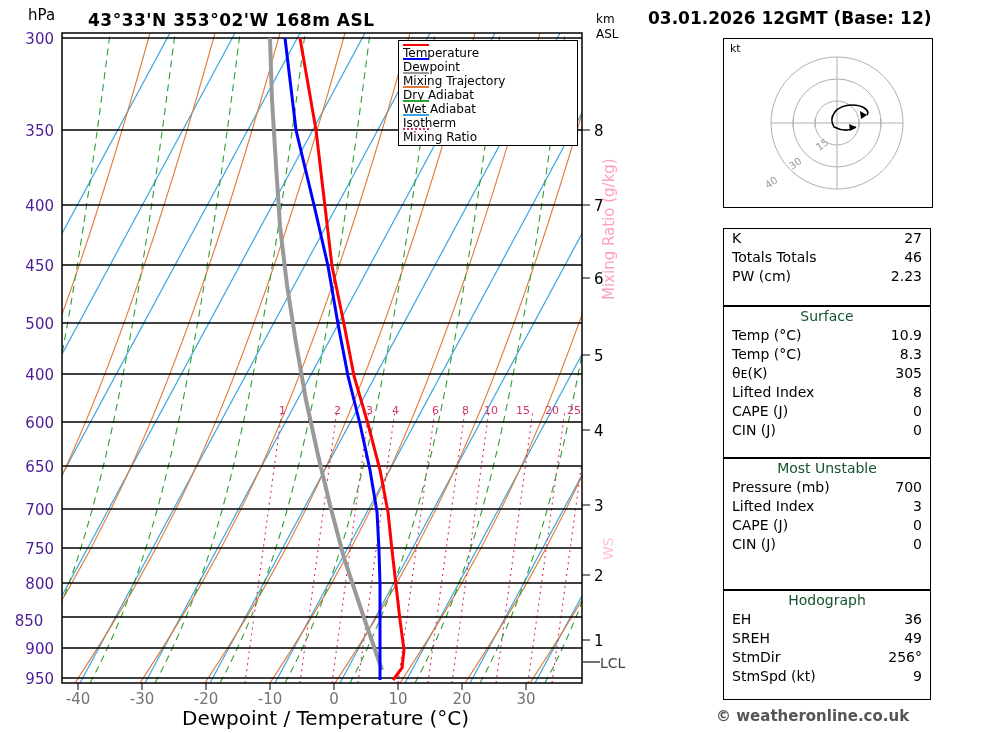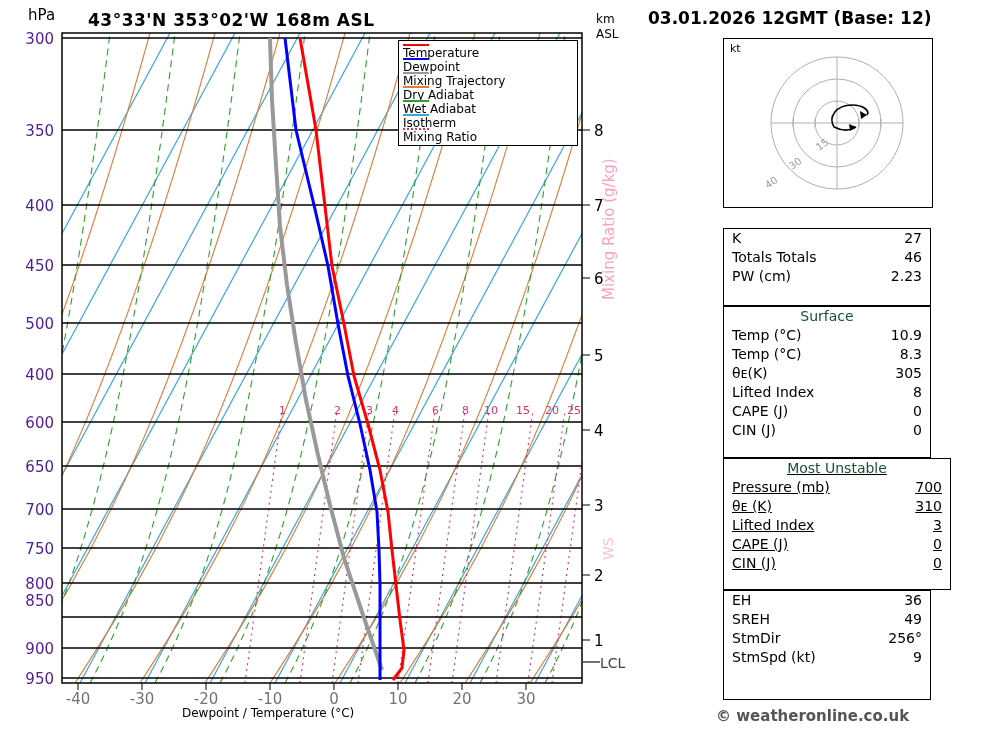--- a/index.html
+++ b/index.html
@@ -12,21 +12,21 @@
   }
   .abs{position:absolute;}
   
   #skewt-panel{left:0;top:0;width:640px;height:733px;}
   .ylab{font-size:15px;color:#4c1d95;text-align:right;width:50px;}
   .xlab{font-size:15px;color:#737373;text-align:center;width:40px;}
   .kmlab{font-size:15px;color:#000;text-align:left;width:40px;}
   #hpa-label{left:28px;top:6px;font-size:15px;text-align:center;}
   #title-main{left:88px;top:10px;font-size:17px;font-weight:bold;letter-spacing:0.5px;}
   #km-label{left:596px;top:12px;font-size:12px;line-height:15px;}
-  #xaxis-title{left:182px;top:706px;font-size:12px;}
+  #xaxis-title{left:182px;top:706px;font-size:20px;}
   
   #legend{left:398px;top:40px;width:180px;background:#fff;border:1px solid #000;padding:3px 4px;box-sizing:border-box;}
   .leg-row{display:flex;align-items:flex-start;height:14px;flex-direction:column;}
   .leg-swatch{width:26px;height:0;border-top-width:2px;border-top-style:solid;margin-right:6px;}
   .leg-text{font-size:12px;color:#000;white-space:nowrap;}
   
   #mixratio-label{
     left:600px;top:300px;
     transform:rotate(-90deg);transform-origin:left top;
     font-size:15px;color:#ff9ec4;white-space:nowrap;
@@ -38,21 +38,21 @@
   }
   .mixnum{position:absolute;font-size:11px;color:#d6336c;}
   #lcl-label{left:600px;top:655px;font-size:14px;color:#444;}
   
   #right-title{left:648px;top:8px;font-size:17px;font-weight:bold;}
   #hodo-box{left:723px;top:38px;width:208px;height:168px;border:1px solid #000;background:#fff;}
   #hodo-kt{left:730px;top:42px;font-size:11px;color:#000;}
   .tbl{border:1px solid #000;box-sizing:border-box;background:#fff;}
   #tbl1{left:723px;top:228px;width:208px;height:78px;}
   #tbl2{left:723px;top:306px;width:208px;height:152px;}
-  #tbl3{left:723px;top:458px;width:228px;height:132px;text-decoration:underline;}
+  #tbl3{left:723px;top:458px;width:208px;height:132px;}
   #tbl4{left:723px;top:590px;width:208px;height:110px;}
   .row{display:flex;justify-content:space-between;padding:0 8px;font-size:14px;line-height:19px;color:#000;}
   .row .v{text-align:right;min-width:46px;}
   .sechead{text-align:center;font-size:14px;line-height:19px;color:#14532d;}
   #credit{left:716px;top:707px;font-size:15px;color:#555;font-weight:bold;}
 </style>
 </head>
 <body>
 
 <div class="abs" id="skewt-panel">
@@ -213,21 +213,21 @@
   <div class="abs ylab" style="left:4px;top:122px;">350</div>
   <div class="abs ylab" style="left:4px;top:197px;text-align:right;">400</div>
   <div class="abs ylab" style="left:4px;top:257px;">450</div>
   <div class="abs ylab" style="left:4px;top:315px;">500</div>
   <div class="abs ylab" style="left:4px;top:366px;">400</div>
   <div class="abs ylab" style="left:4px;top:414px;">600</div>
   <div class="abs ylab" style="left:4px;top:458px;">650</div>
   <div class="abs ylab" style="left:4px;top:501px;">700</div>
   <div class="abs ylab" style="left:4px;top:540px;">750</div>
   <div class="abs ylab" style="left:4px;top:575px;">800</div>
-  <div class="abs ylab" style="left:4px;top:592px;">850</div>
+  <div class="abs ylab" style="left:4px;top:612px;text-align:center;">850</div>
   <div class="abs ylab" style="left:4px;top:640px;">900</div>
   <div class="abs ylab" style="left:4px;top:670px;">950</div>
 
   <div class="abs xlab" style="left:58px;top:690px;">-40</div>
   <div class="abs xlab" style="left:122px;top:690px;">-30</div>
   <div class="abs xlab" style="left:186px;top:690px;">-20</div>
   <div class="abs xlab" style="left:250px;top:690px;">-10</div>
   <div class="abs xlab" style="left:314px;top:690px;">0</div>
   <div class="abs xlab" style="left:378px;top:690px;">10</div>
   <div class="abs xlab" style="left:442px;top:690px;">20</div>
@@ -360,38 +360,35 @@
   </div>
 </div>
 
 <div class="abs tbl" id="tbl3">
   <div class="sechead">Most Unstable</div>
   <div class="row">
     <span>Pressure (mb)</span>
     <span class="v">700</span>
   </div>
   <div class="row">
-    <span>θᴇ (K)</span>
-    <span class="v">310</span>
-  </div>
-  <div class="row">
     <span>Lifted Index</span>
     <span class="v">3</span>
   </div>
   <div class="row">
     <span>CAPE (J)</span>
     <span class="v">0</span>
   </div>
   <div class="row">
     <span>CIN (J)</span>
     <span class="v">0</span>
   </div>
 </div>
 
 <div class="abs tbl" id="tbl4">
+  <div class="sechead">Hodograph</div>
   <div class="row">
     <span>EH</span>
     <span class="v">36</span>
   </div>
   <div class="row">
     <span>SREH</span>
     <span class="v">49</span>
   </div>
   <div class="row">
     <span>StmDir</span>

